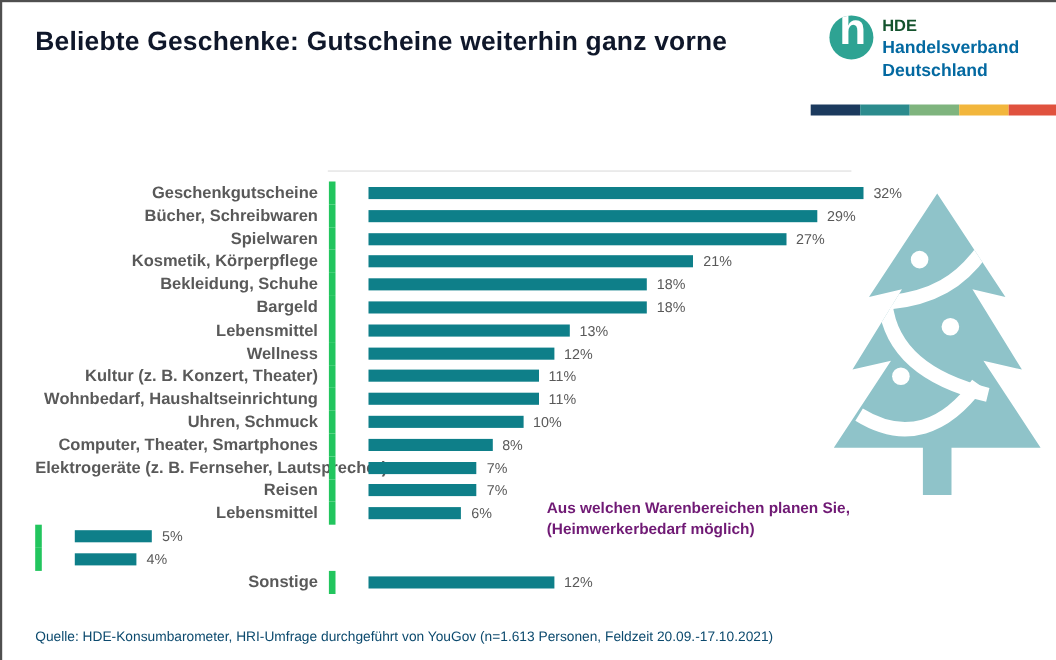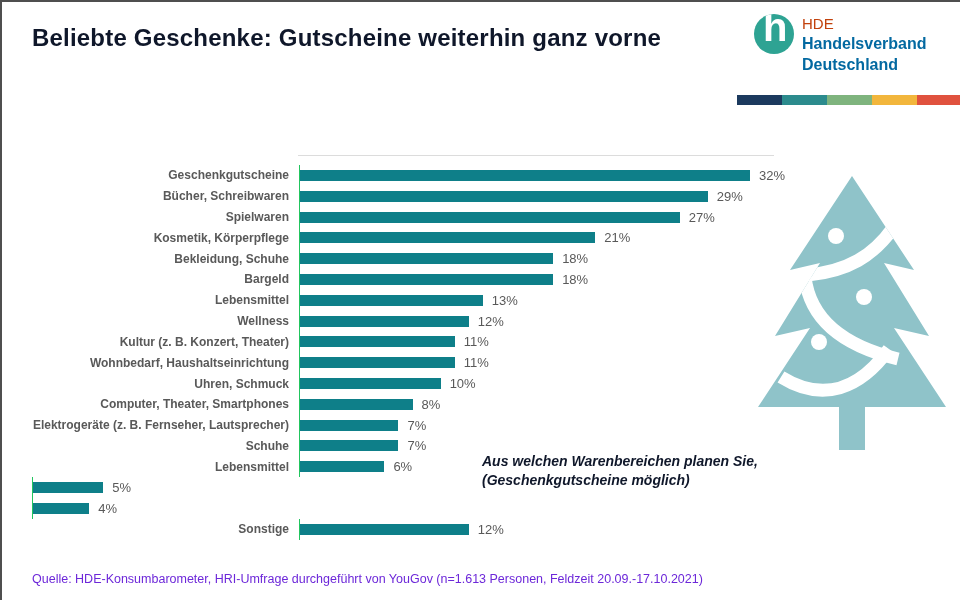--- a/index.html
+++ b/index.html
@@ -23,63 +23,63 @@
     width:40px; height:40px; border-radius:50%;
     background:#2EA393; overflow:hidden; position:relative;
     flex:0 0 auto;
   }
   .logo-mark span {
     position:absolute; left:9px; top:-9px;
     color:#ffffff; font-weight:bold; font-size:40px;
     font-family:"Liberation Sans", sans-serif;
   }
   .logo-text { margin-left:8px; line-height:1; }
-  .logo-abbr { color:#c2410c; font-size:15px; font-weight:normal; margin-top:2px; }
+  .logo-abbr { color:#14532d; font-size:15px; font-weight:bold; margin-top:2px; }
   .logo-name { color:#0369a1; font-size:16px; font-weight:bold; margin-top:5px; }
   .stripe {
     position:absolute; left:735px; top:93px; width:225px; height:10px;
     display:flex;
   }
   .stripe-seg { flex:1 1 0; height:100%; }
 
   
   .plot-topline {
     position:absolute; left:296px; top:153px; width:476px; height:1px;
     background:#dcdcdc;
   }
   .chart {
     position:absolute; left:30px; top:163px; width:920px;
     display:flex; flex-direction:column;
   }
   .row { display:flex; align-items:center; height:20.82px; }
   .cat {
     width:267px; flex:0 0 auto; text-align:right; padding-right:10px;
-    font-size:12px; font-weight:bold; color:#595959; white-space:nowrap;
+    font-size:15px; font-weight:bold; color:#595959; white-space:nowrap;
   }
   .track {
-    flex:1 1 auto; height:100%; border-left:1px solid #22c55e;
-    display:flex; align-items:center;
+    flex:1 1 auto; height:100%; border-left:6px solid #22c55e;
+    display:flex; align-items:center;padding-left:30px;
   }
   .bar { height:11px; }
   .val { font-size:13px; color:#595959; margin-left:9px; white-space:nowrap; }
 
   
   .annotation {
-    position:absolute; left:480px; top:450px;
-    font-size:14px; font-weight:bold; font-style:italic; color:#0f172a;
+    position:absolute; left:495px; top:450px;
+    font-size:14px; font-weight:bold; color:#701a75;
     line-height:19px; white-space:nowrap;
   }
 
   
   .tree { position:absolute; left:746px; top:172px; }
 
   
   .footer {
     position:absolute; left:30px; top:570px;
-    font-size:12.5px; color:#6d28d9; white-space:nowrap;
+    font-size:12.5px; color:#0c4a6e; white-space:nowrap;
   }
 </style>
 </head>
 <body>
 
 <div class="title">Beliebte Geschenke: Gutscheine weiterhin ganz vorne</div>
 
 <div class="logo">
   <div class="logo-mark">
     <span>h</span>
@@ -187,21 +187,21 @@
         </div>
       </div>
       <div class="row">
         <div class="cat">Elektrogeräte (z. B. Fernseher, Lautsprecher)</div>
         <div class="track">
           <div class="bar" style="width: 98.4375px; background: rgb(14, 127, 137);"></div>
           <span class="val">7%</span>
         </div>
       </div>
       <div class="row">
-        <div class="cat">Schuhe</div>
+        <div class="cat">Reisen</div>
         <div class="track">
           <div class="bar" style="width: 98.4375px; background: rgb(14, 127, 137);"></div>
           <span class="val">7%</span>
         </div>
       </div>
       <div class="row">
         <div class="cat">Lebensmittel</div>
         <div class="track">
           <div class="bar" style="width: 84.375px; background: rgb(14, 127, 137);"></div>
           <span class="val">6%</span>
@@ -224,21 +224,21 @@
         <div class="track">
           <div class="bar" style="width: 168.75px; background: rgb(14, 127, 137);"></div>
           <span class="val">12%</span>
         </div>
       </div>
     </div>
 </div>
 
 <div class="annotation">
   <div>Aus welchen Warenbereichen planen Sie,</div>
-  <div>(Geschenkgutscheine möglich)</div>
+  <div>(Heimwerkerbedarf möglich)</div>
 </div>
 
 <svg class="tree" width="208" height="278" viewBox="0 0 208 278">
   <defs>
     <clipPath id="treeclip">
       <path d="M104,2 L166,96 L136,89 L181,162 L146,154 L198,233 L117,233 L117,276
                L91,276 L91,233 L10,233 L62,154 L27,162 L72,89 L42,96 Z"></path>
     </clipPath>
   </defs>
   <g>

